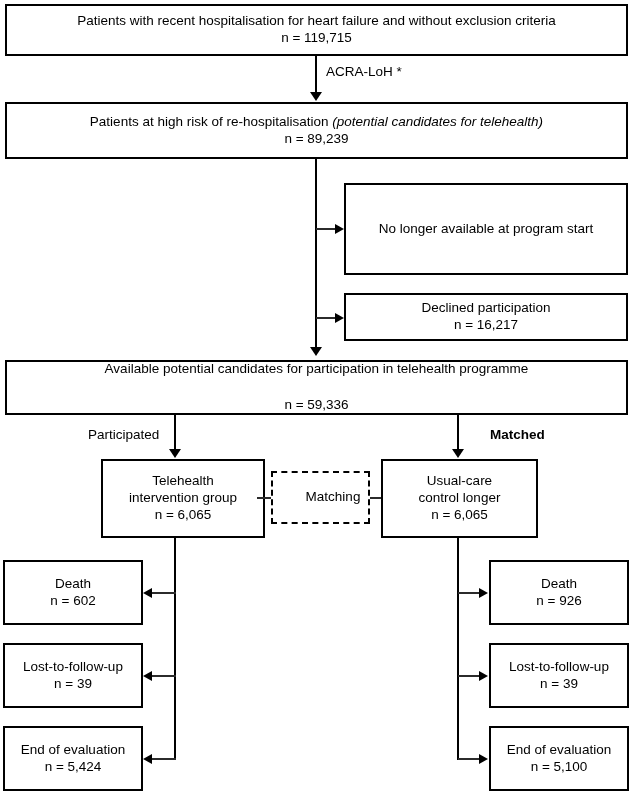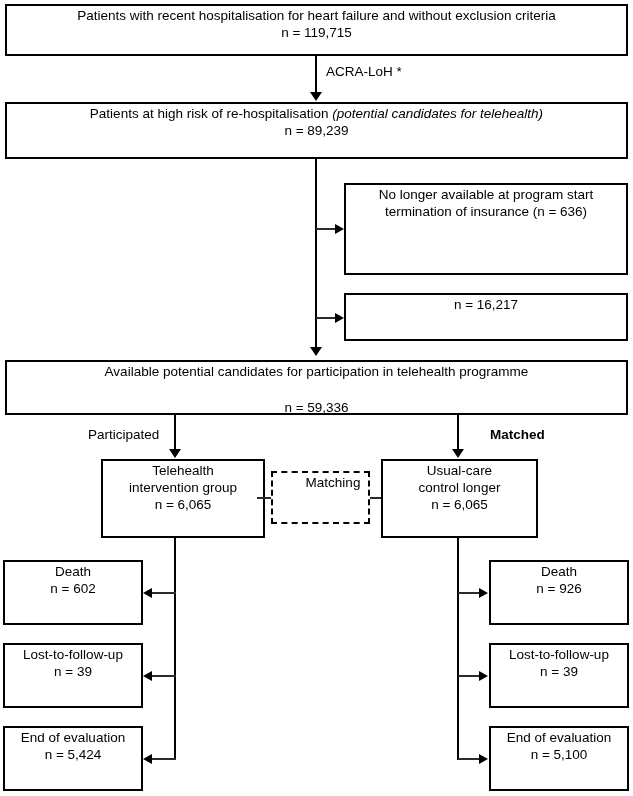--- a/index.html
+++ b/index.html
@@ -17,21 +17,21 @@
     overflow: hidden;
   }
   .node {
     position: absolute;
     box-sizing: border-box;
     border: 2px solid #000000;
     background: #ffffff;
     display: flex;
     flex-direction: column;
     align-items: center;
-    justify-content: flex-start;
+    justify-content: center;
     text-align: center;
     line-height: 1.25;
     font-size: 13.5px;
     padding: 2px 4px;
   }
   .node.dashed {
     border: 2px dashed #000000;
     padding-left: 29px;
   }
   .node .line {
@@ -109,27 +109,27 @@
   </div>
 
   <div class="vline" style="left:315px; top:159px; height:190px;"></div>
   <div class="arrow-down" style="left:310px; top:347px;"></div>
 
   <div class="hline thin" style="left:316px; top:228px; width:22px;"></div>
   <div class="arrow-right" style="left:335px; top:223.5px;"></div>
 
   <div class="node" style="left:344px; top:183px; width:284px; height:92px;">
     <span class="line">No longer available at program start</span>
-    <span class="line">termination of insurance (n = 636)</span>
   </div>
 
   <div class="hline thin" style="left:316px; top:317px; width:22px;"></div>
   <div class="arrow-right" style="left:335px; top:312.5px;"></div>
 
   <div class="node" style="left:344px; top:293px; width:284px; height:48px;">
+    <span class="line">Declined participation</span>
     <span class="line">n = 16,217</span>
   </div>
 
   <div class="node" style="left:5px; top:360px; width:623px; height:55px;gap:19px;">
     <span class="line">Available potential candidates for participation in telehealth programme</span>
     <span class="line">n = 59,336</span>
   </div>
 
   <div class="vline" style="left:174px; top:415px; height:36px;"></div>
   <div class="arrow-down" style="left:169px; top:449px;"></div>

